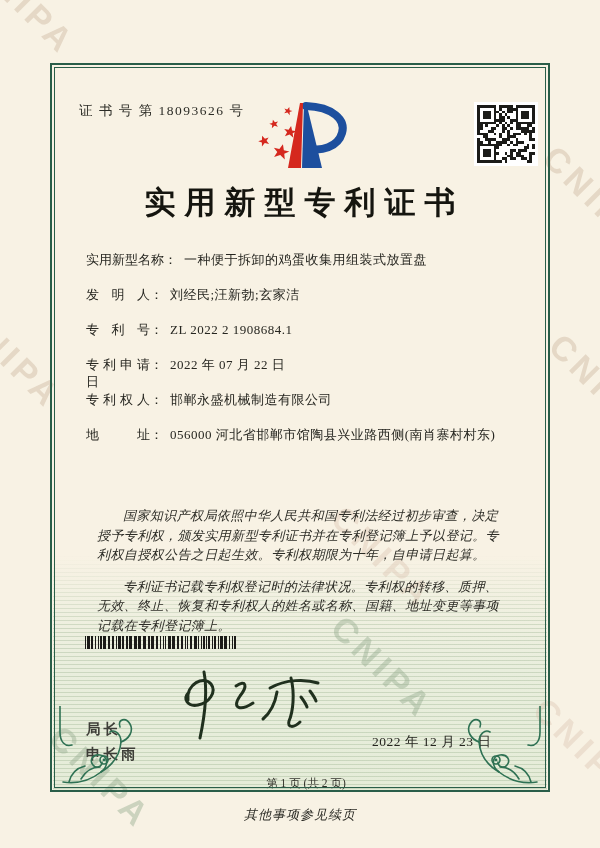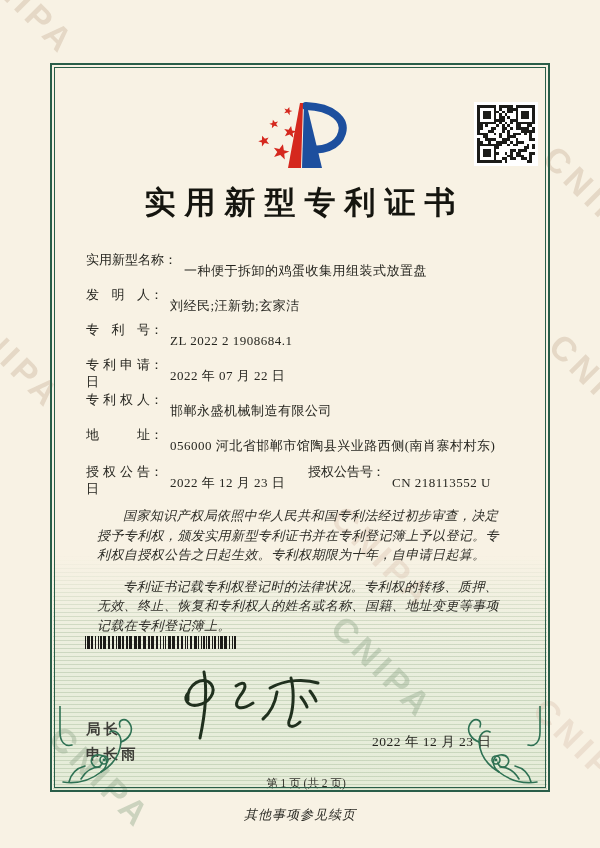--- a/index.html
+++ b/index.html
@@ -27,21 +27,21 @@
   .cert-no{position:absolute;left:79px;top:102px;font-size:13.5px;letter-spacing:1.5px;color:#2c2c26;}
   .logo{position:absolute;left:243px;top:98px;width:120px;height:80px;}
   .qr{position:absolute;left:474px;top:102px;width:64px;height:64px;background:#fff;padding:3px;box-sizing:border-box;}
   .title{position:absolute;left:0;width:600px;top:182px;text-align:center;font-size:31px;font-weight:600;
          color:#15150f;letter-spacing:9px;text-indent:9px;}
   
   .frow{position:absolute;left:86px;width:432px;font-size:13px;line-height:17px;color:#262620;}
   .flabel{display:inline-block;width:64px;text-align:justify;text-align-last:justify;vertical-align:top;}
   .flabel.wide{width:auto;text-align:left;text-align-last:auto;}
   .colon{display:inline-block;vertical-align:top;}
-  .fval{display:inline-block;margin-left:7px;vertical-align:top;letter-spacing:.5px;margin-top:11px;}
+  .fval{display:inline-block;margin-left:7px;vertical-align:top;letter-spacing:.5px;}
   .fpair2{position:absolute;left:222px;top:0;white-space:nowrap;}
   
   .body-text{position:absolute;left:85px;top:494px;width:432px;font-size:13px;line-height:19.5px;
              font-style:italic;letter-spacing:.4px;color:#2c2c26;}
   .body-text p{margin:12px;text-indent:2em;}
   
   .barcode{position:absolute;left:85px;top:636px;width:156px;height:13px;}
   
   .signer{position:absolute;left:86px;font-family:"Liberation Sans","DejaVu Sans",sans-serif;
           font-weight:600;font-size:14.5px;letter-spacing:3px;color:#3e3e38;margin-top:28px;}
@@ -94,20 +94,21 @@
       <path d="M66,36 C74,33 79,25 75,18 C71,11 62,13 65,21"></path>
       <path d="M26,73 C30,66 37,61 45,61"></path>
       <path d="M14,76 C16,68 22,62 30,60"></path>
       <circle cx="49" cy="54" r="4"></circle>
     </g>
     <circle cx="49" cy="54" r="1.4" fill="#2e7153"></circle>
   </svg>
 
   <div class="content">
 
+    <div class="cert-no">证 书 号 第 18093626 号</div>
 
     <svg class="logo" viewBox="0 0 120 80">
       <defs>
         <path id="st" d="M0,-10 L2.9,-3.1 10,-3.1 4.5,1.2 6.9,8.1 0,4 -6.9,8.1 -4.5,1.2 -10,-3.1 -2.9,-3.1 Z"></path>
       </defs>
       <g fill="#d5281e">
         <use href="#st" transform="translate(45,13) scale(0.42) rotate(18)"></use>
         <use href="#st" transform="translate(31,26) scale(0.45) rotate(-14)"></use>
         <use href="#st" transform="translate(47,34) scale(0.62) rotate(10)"></use>
         <use href="#st" transform="translate(21,43) scale(0.55) rotate(-20)"></use>
@@ -376,26 +377,20 @@
     </div>
     <div class="frow" style="top:356px">
       <span class="flabel">专利申请日</span><span class="colon">：</span><span class="fval">2022 年 07 月 22 日</span>
     </div>
     <div class="frow" style="top:391px">
       <span class="flabel">专利权人</span><span class="colon">：</span><span class="fval">邯郸永盛机械制造有限公司</span>
     </div>
     <div class="frow" style="top:426px">
       <span class="flabel">地址</span><span class="colon">：</span><span class="fval">056000 河北省邯郸市馆陶县兴业路西侧(南肖寨村村东)</span>
     </div>
-    <div class="frow" style="top:463px;position:absolute">
-      <span class="flabel">授权公告日</span><span class="colon">：</span><span class="fval">2022 年 12 月 23 日</span>
-      <span class="fpair2">
-        <span class="flabel">授权公告号</span><span class="colon">：</span><span class="fval">CN 218113552 U</span>
-      </span>
-    </div>
 
     <div class="body-text">
       <p>国家知识产权局依照中华人民共和国专利法经过初步审查，决定授予专利权，颁发实用新型专利证书并在专利登记簿上予以登记。专利权自授权公告之日起生效。专利权期限为十年，自申请日起算。</p>
       <p>专利证书记载专利权登记时的法律状况。专利权的转移、质押、无效、终止、恢复和专利权人的姓名或名称、国籍、地址变更等事项记载在专利登记簿上。</p>
     </div>
 
     <svg class="barcode" id="bc-svg" viewBox="0 0 156 13" preserveAspectRatio="none" shape-rendering="crispEdges" fill="#1b1b18">
         <rect x="0" y="0" width="1" height="13"></rect>
         <rect x="2" y="0" width="3" height="13"></rect>
         <rect x="6" y="0" width="2" height="13"></rect>

